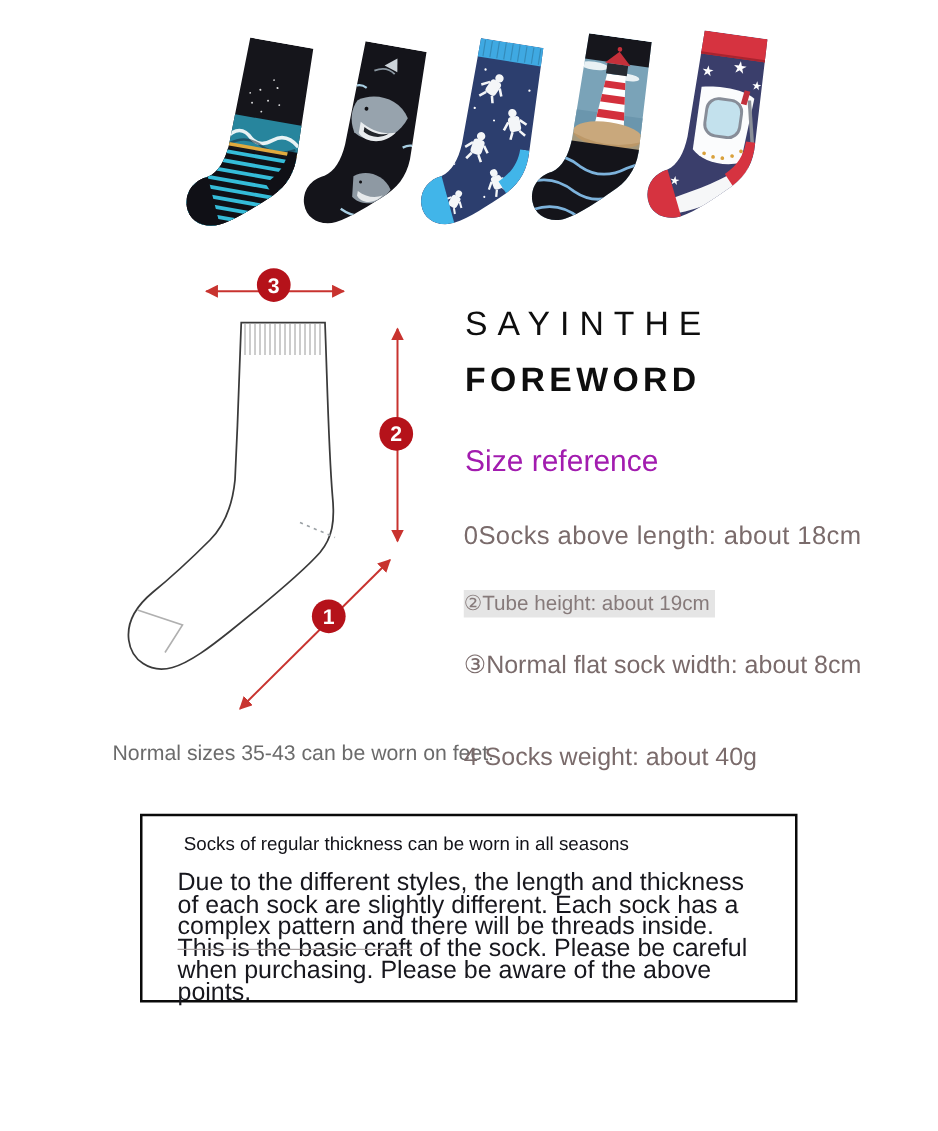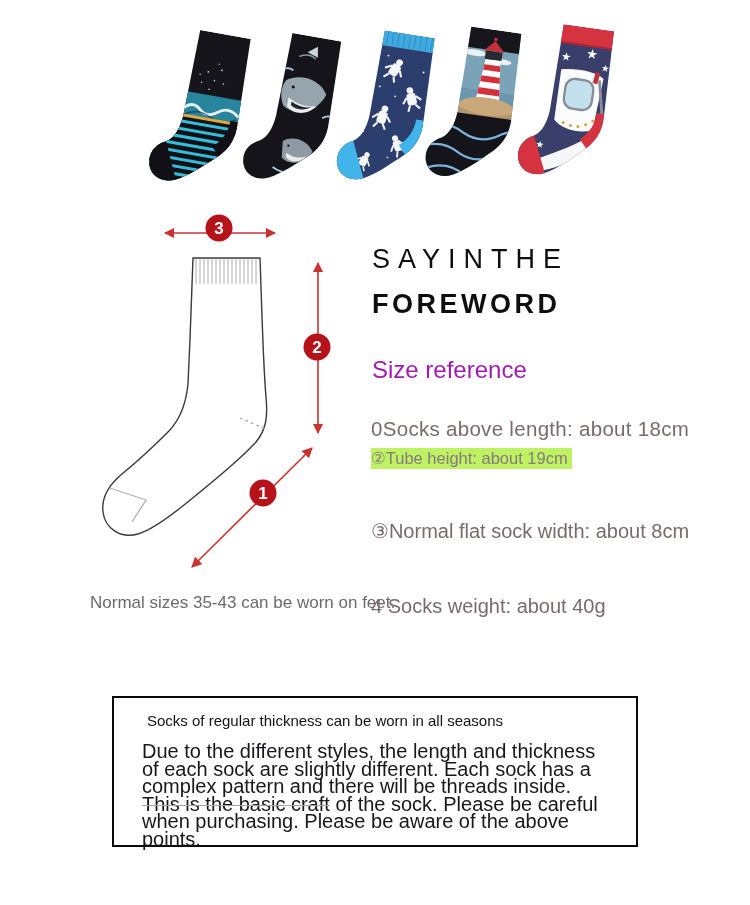--- a/index.html
+++ b/index.html
@@ -23,28 +23,28 @@
              font-size:17px; line-height:1.22; color:#6b6b6b; }
 
   
   .headline1 { position:absolute; left:372px; top:244px; font-size:27px; font-weight:400;
                letter-spacing:8px; color:#0e0e0e; white-space:nowrap; }
   .headline2 { position:absolute; left:372px; top:289px; font-size:27px; font-weight:700;
                letter-spacing:3.5px; color:#0e0e0e; white-space:nowrap; }
   .subtitle  { position:absolute; left:372px; top:356px; font-size:24px; color:#a21caf; }
   .spec { position:absolute; left:371px; color:#7a6b6b; white-space:nowrap; }
   .spec-1 { top:417px; font-size:20.5px; letter-spacing:0.3px; }
-  .spec-2 { top:448px; font-size:16.5px; color:#867a7a; background:#bef264; padding:1px 4px 1px 0; }
+  .spec-2 { top:472px; font-size:16.5px; color:#867a7a; background:#e5e5e5; padding:1px 4px 1px 0; }
   .spec-3 { top:519px; font-size:20px; }
   .spec-4 { top:552px; left:399px; font-size:19px; }
   .spec-5 { top:595px; font-size:20px; }
 
   
   .notice { position:absolute; left:112px; top:651px; width:526px; height:151px;
-            border:2px solid #0a0a0a; box-sizing:border-box; background:#fff;margin-top:45px; }
+            border:2px solid #0a0a0a; box-sizing:border-box; background:#fff; }
   .notice-title { position:absolute; left:33px; top:14px; font-size:15px; color:#121218; }
   .notice-para  { position:absolute; left:28px; top:45px; width:472px;
                   font-size:20px; line-height:17.6px; color:#17171d; }
   .struck { text-decoration:line-through; text-decoration-color:#a9a2a2; text-decoration-thickness:1px; }
 </style>
 </head>
 <body>
 
 <div class="canvas">
 

